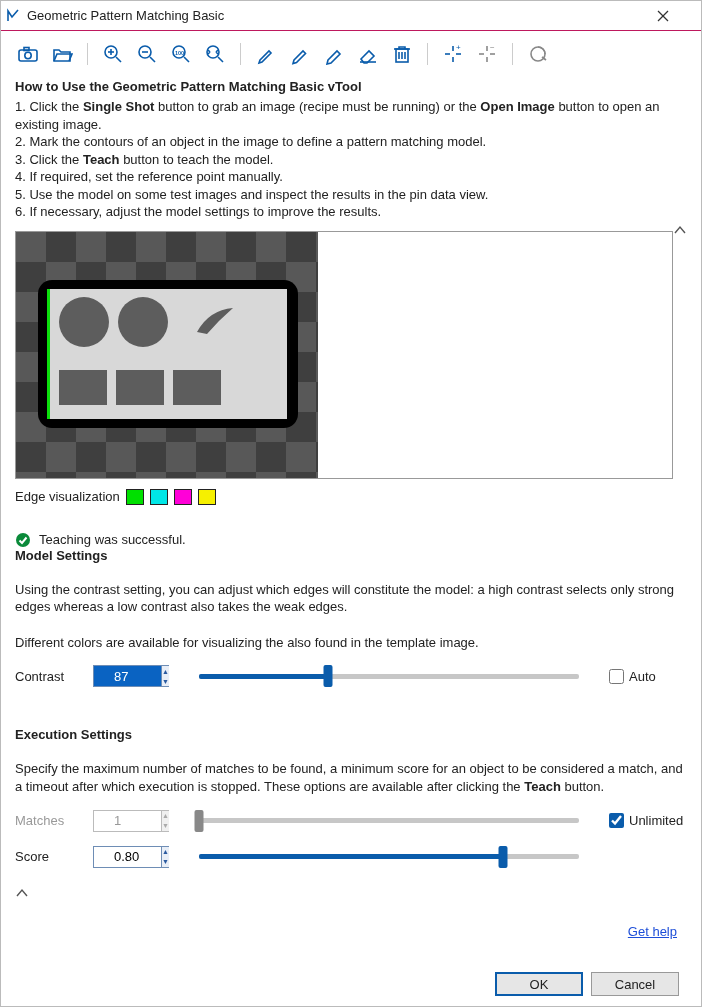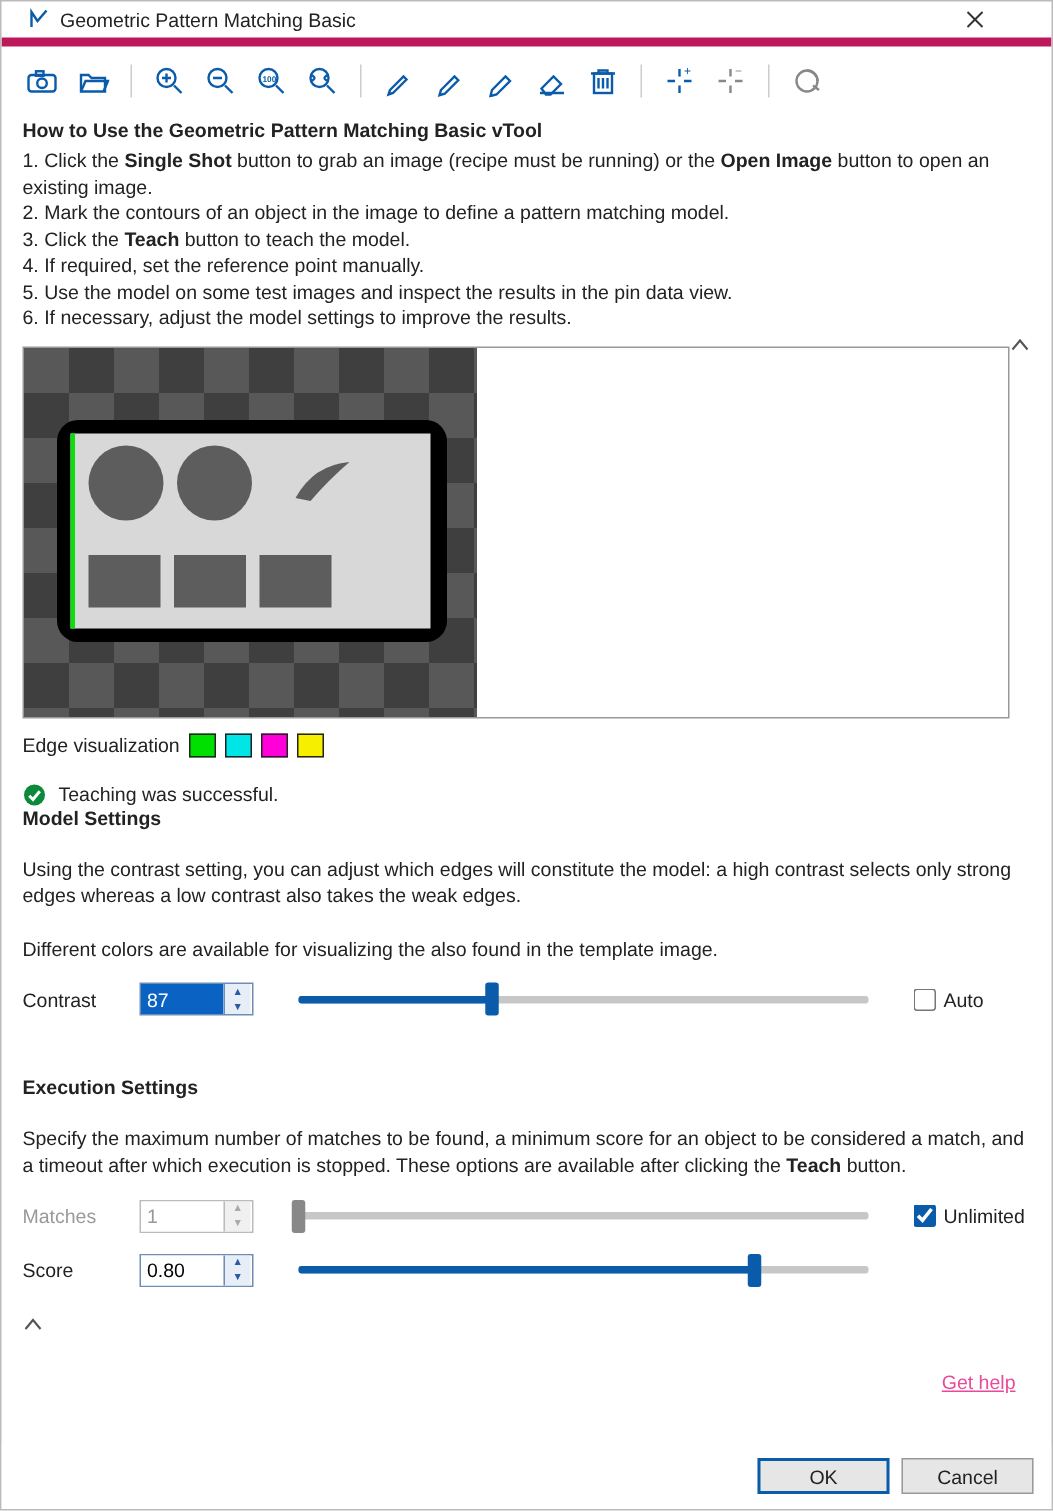--- a/index.html
+++ b/index.html
@@ -11,22 +11,22 @@
     width: 702px;
     height: 1007px;
     border: 1px solid #bbb;
     position: relative;
     overflow: hidden;
   }
   .titlebar {
     height: 30px;
     display: flex;
     align-items: center;
-    padding: 0 17px;
-    border-bottom: 6px solid #be185d;
+    padding: 0 4px;
+    border-bottom: 1px solid #be185d;
   }
   .titlebar .app-icon { width: 16px; height: 16px; margin-right: 6px; }
   .titlebar .title { flex: 1; font-size: 13px; }
   .titlebar .close { width: 40px; text-align: center; font-size: 14px; cursor: pointer; }
   .toolbar {
     display: flex;
     align-items: center;
     gap: 4px;
     padding: 8px 12px 6px 12px;
   }
@@ -74,53 +74,53 @@
     background:#d8d8d8;
   }
   .green-edge { position:absolute; left:31px; top:57px; width:3px; height:130px; background:#0cdf0c; }
   .circ { position:absolute; width:50px; height:50px; border-radius:50%; background:#5d5d5d; top:65px; }
   .c1 { left:43px; } .c2 { left:102px; }
   .swoosh { position:absolute; left:173px; top:70px; width:50px; height:40px; }
   .sq { position:absolute; width:48px; height:35px; background:#5d5d5d; top:138px; }
   .s1{left:43px;} .s2{left:100px;} .s3{left:157px;}
   .edgeviz { margin-top: 10px; display:flex; align-items:center; gap:6px; font-size:13px; }
   .swatch { width:18px; height:16px; border:1px solid #222; }
-  .status { margin-top: 17px; display:flex; align-items:center; gap:8px; font-size:13px; }
+  .status { margin-top: 27px; display:flex; align-items:center; gap:8px; font-size:13px; }
   .status-icon { width:16px; height:16px; }
   .section-title { font-weight:bold; font-size:13px; }
   .section-desc { font-size:13px; line-height:1.35; margin-top:18px; }
   .row { display:flex; align-items:center; margin-top:14px; gap:22px; }
   .row .lbl { width:56px; font-size:13px; }
   .row.disabled .lbl { color:#999; }
   .spinbox { display:flex; width:76px; height:22px; border:1px solid #6e8db5; }
   .spinbox input {
-    border:none; width:55px; padding:1px 4px; font-size:13px; background:#fff; outline:none;
+    border:none; width:67px; padding:1px 20px; font-size:13px; background:#fff; outline:none;
   }
   .spinbox input:disabled { color:#999; background:#fff; }
   .spinbox.focused input { background:#0a63c2; color:#fff; }
   .spinbox .spin { width:18px; background:#e8eef7; border-left:1px solid #6e8db5; display:flex; flex-direction:column; }
   .spinbox .spin div { flex:1; display:flex; align-items:center; justify-content:center; font-size:7px; color:#2a5aa0; cursor:pointer; }
   .spinbox.disabled { border-color:#bbb; }
   .spinbox.disabled .spin { background:#f0f0f0; border-left-color:#bbb; }
   .spinbox.disabled .spin div { color:#aaa; }
   .slider-wrap { flex:1; position:relative; height:22px; display:flex; align-items:center; margin:0 8px; }
   .track { height:5px; width:100%; background:#c7c7c7; border-radius:2px; position:relative; }
   .track .fill { position:absolute; left:0; top:0; height:100%; background:#0a5cab; border-radius:2px; }
   .thumb { position:absolute; top:50%; transform:translate(-50%,-50%); width:9px; height:22px; background:#0a5cab; border-radius:2px; }
   .row.disabled .track { background:#c7c7c7; }
   .row.disabled .track .fill { background:#888; }
   .row.disabled .thumb { background:#888; }
   .chk { display:flex; align-items:center; gap:5px; font-size:13px; min-width:78px; }
   .chk input { width:15px; height:15px; accent-color:#0a5cab; }
   .chk.off input{ accent-color:#666;}
   .bottom-chev { text-align:right; margin-top:18px; color:#666; cursor:pointer; padding-right:6px;}
   .gethelp { text-align:right; margin-top:24px; padding-right:10px; }
-  .gethelp a { color:#ec4899; text-decoration:underline; font-size:13px; }
+  .gethelp a { color:#1d4ed8; text-decoration:underline; font-size:13px; }
   .footer {
-    position:absolute; left:0; right:0; bottom:0;
+    position:absolute; left:0; right:10px; bottom:0;
     padding:10px 12px; display:flex; justify-content:flex-end; gap:8px;
     background:#fff;
   }
   .btn {
     width:88px; height:24px; font-size:13px;
     background:#e6e6e6; border:1px solid #999; cursor:pointer;
     display:flex; align-items:center; justify-content:center;
   }
   .btn.primary { border:2px solid #0a5cab; background:#e6e6e6; }
   svg { display:block; }

